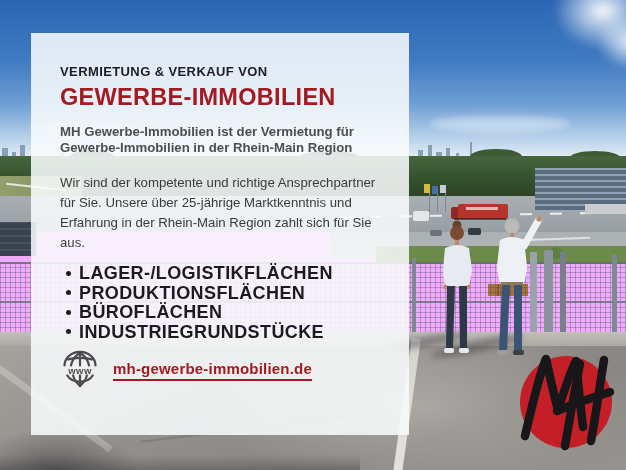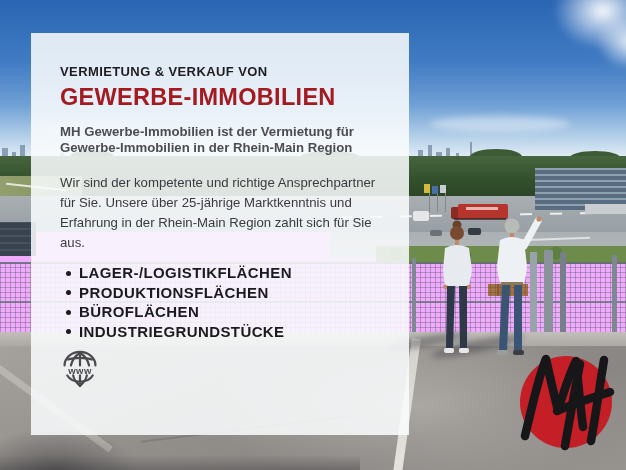--- a/index.html
+++ b/index.html
@@ -98,21 +98,21 @@
   
   .card{left:31px;top:33px;width:378px;height:402px;z-index:20;
     background:rgba(249,251,253,.87);padding:31px 24px 0 29px;}
   .kicker{font-size:13px;font-weight:bold;letter-spacing:.4px;color:#1d1d21;line-height:15px;}
   .title{font-size:23.5px;font-weight:bold;letter-spacing:.3px;color:#a31a20;line-height:26px;margin-top:5px;}
   .subtitle{font-size:13.2px;font-weight:bold;color:#4d4d51;line-height:15.6px;margin-top:14px;max-width:312px;}
   .para{font-size:13.2px;color:#3a3a3e;line-height:20px;max-width:340px;}
   .para.p-first{margin-top:18px;} .para.p-second{margin-top:14px;}
   .bullets{list-style:none;margin:14px 0 0 0;padding:0 0 0 6px;}
   .bullets li{position:relative;padding-left:13px;margin-bottom:7px;
-    font-size:15px;font-weight:bold;letter-spacing:.4px;color:#1b1b1f;line-height:12.5px;}
+    font-size:18px;font-weight:bold;letter-spacing:.4px;color:#1b1b1f;line-height:12.5px;}
   .bullets .dot{position:absolute;left:0;top:3.5px;width:5px;height:5px;border-radius:50%;background:#1b1b1f;}
   .web-row{display:flex;align-items:center;gap:13px;margin-top:12px;}
   .globe-svg{width:40px;height:40px;flex:0 0 auto;}
   .site-link{font-size:15px;font-weight:bold;color:#a31a20;text-decoration:none;
     border-bottom:2.5px solid #a31a20;padding-bottom:2px;letter-spacing:.2px;cursor:pointer;}
 
   
   .logo{left:513px;top:350px;width:106px;height:106px;z-index:21;}
 </style>
 </head>
@@ -232,20 +232,21 @@
           <path d="M22 3 C28 7 31 12 32 17"></path>
           <path d="M22 3 L22 17"></path>
           <path d="M9 10.5 C15 8 29 8 35 10.5"></path>
           <path d="M8 28 A15.5 12 0 0 0 36 28"></path>
           <path d="M22 39.5 C18 36 15 32 14.5 28"></path>
           <path d="M22 39.5 C26 36 29 32 29.5 28"></path>
           <path d="M22 28 L22 39.5"></path>
         </g>
         <text x="22" y="26.5" text-anchor="middle" font-size="10.5" font-weight="bold" letter-spacing="0.5" fill="#4b4b4f" font-family="Liberation Sans, sans-serif">www</text>
       </svg>
+      <a class="site-link">mh-gewerbe-immobilien.de</a>
     </div>
   </section>
 
   <svg class="abs logo" viewBox="0 0 106 106" role="img" aria-label="MH">
     <circle cx="53" cy="52" r="46" fill="#c41e26"></circle>
     <g fill="none" stroke="#17171a" stroke-width="8.5" stroke-linecap="round" stroke-linejoin="round">
       <path d="M12 86 C19 57 25 28 33 9 C37 27 41 45 45 60 C51 41 57 22 63 11 C65 31 67 53 70 77"></path>
       <path d="M52 96 C57 67 62 39 67 14"></path>
       <path d="M78 91 C83 63 87 34 91 10"></path>
       <path d="M44 61 C60 54 78 48 97 42"></path>

